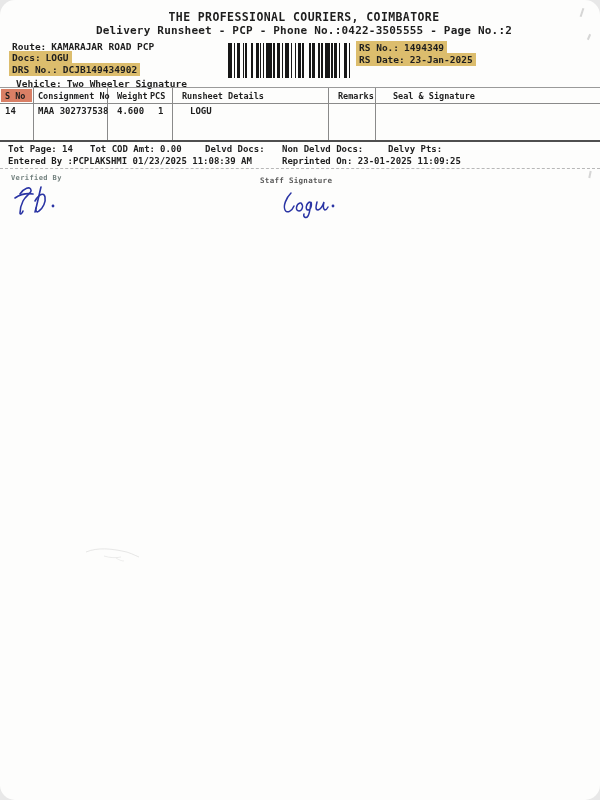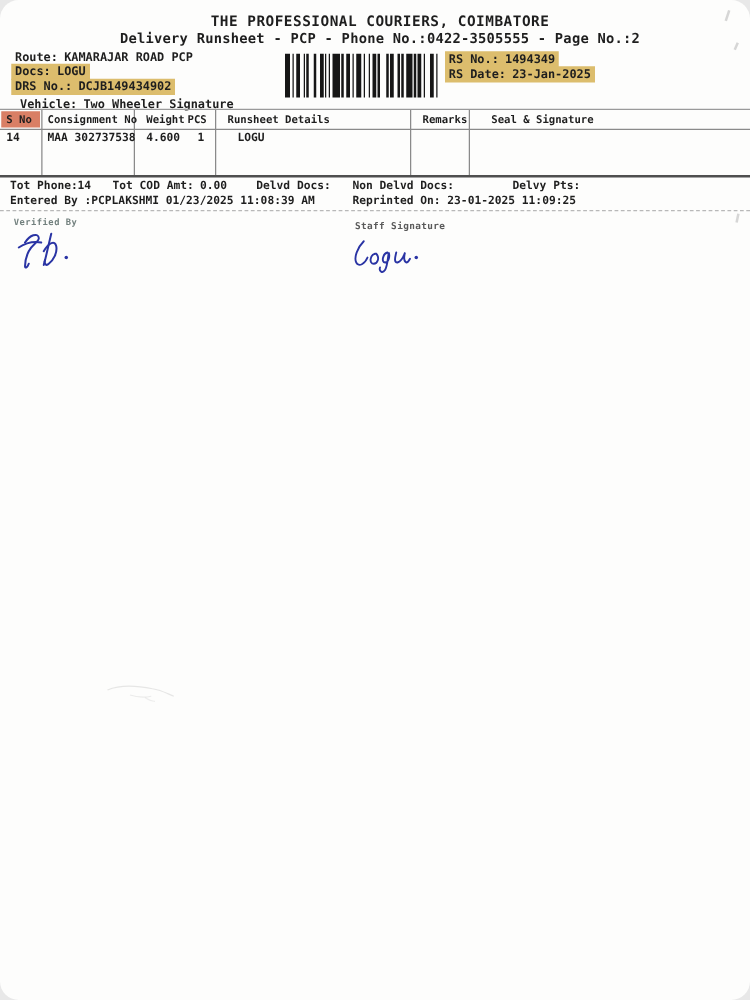--- a/index.html
+++ b/index.html
@@ -28,26 +28,26 @@
   .tbl .hdiv{position:absolute;left:0;top:15px;width:600px;border-top:1px solid #8a8a8a;}
   .tbl .v{position:absolute;top:0;height:52px;border-left:1px solid #8a8a8a;}
   .v1{left:33px;} .v2{left:107px;} .v3{left:172px;} .v4{left:328px;} .v5{left:375px;}
   .sno-bg{position:absolute;left:1px;top:1px;width:31px;height:13px;background:var(--snohl,#d2684a);opacity:.85;}
   .th{position:absolute;top:3px;font-size:8.5px;white-space:pre;text-align:center;}
   .td{position:absolute;top:18px;font-size:9px;white-space:pre;}
   .c0{left:5px;} .c1{left:38px;} .c2{left:117px;} .c3{left:150px;} .c4{left:182px;} .c5{left:338px;} .c6{left:393px;}
   .d0{left:5px;} .d1{left:38px;} .d2{left:117px;} .d3{left:158px;} .d4{left:190px;}
   
   .sum{font-size:9px;top:144px;}
-  .s1{left:8px;} .s2{left:62px;} .s3{left:90px;} .s4{left:160px;} .s5{left:205px;} .s6{left:282px;} .s7{left:410px;}
+  .s1{left:8px;} .s2{left:62px;} .s3{left:90px;} .s4{left:160px;} .s5{left:205px;} .s6{left:282px;} .s7{left:388px;}
   .ent{font-size:9px;top:156px;}
   .e1{left:8px;} .e2{left:282px;}
   .rule-dashed{left:0;top:168px;width:600px;border-top:1px dashed #b8b8b8;}
   .verified-label{left:11px;top:174px;font-size:7px;letter-spacing:.4px;color:var(--faded,#72807e);}
-  .staffsig-label{left:284px;top:176px;font-size:7.5px;letter-spacing:.3px;color:#5a5a5a;text-align:center;}
+  .staffsig-label{left:260px;top:176px;font-size:7.5px;letter-spacing:.3px;color:#5a5a5a;text-align:center;}
   .sig{position:absolute;}
   .sig-verified{left:13px;top:181px;}
   .sig-staff{left:280px;top:189px;}
   .smudge{left:82px;top:538px;opacity:.45;}
   .speck{position:absolute;background:#b0b0b0;opacity:.5;}
   .sp1{left:581px;top:8px;width:2px;height:9px;transform:rotate(18deg);}
   .sp2{left:588px;top:34px;width:2px;height:6px;transform:rotate(24deg);}
   .sp3{left:589px;top:171px;width:2px;height:7px;transform:rotate(12deg);}
 </style>
 </head>
@@ -92,21 +92,21 @@
     <div>
       <span class="td d0">14</span>
       <span class="td d1">MAA 302737538</span>
       <span class="td d2">4.600</span>
       <span class="td d3">1</span>
       <span class="td d4">LOGU</span>
     </div>
   </div>
 
   <div>
-    <span class="abs sum s1">Tot Phone:</span>
+    <span class="abs sum s1">Tot Page:</span>
     <span class="abs sum s2">14</span>
     <span class="abs sum s3">Tot COD Amt:</span>
     <span class="abs sum s4">0.00</span>
     <span class="abs sum s5">Delvd Docs:</span>
     <span class="abs sum s6">Non Delvd Docs:</span>
     <span class="abs sum s7">Delvy Pts:</span>
   </div>
 
   <div>
     <span class="abs ent e1">Entered By :PCPLAKSHMI 01/23/2025 11:08:39 AM</span>

